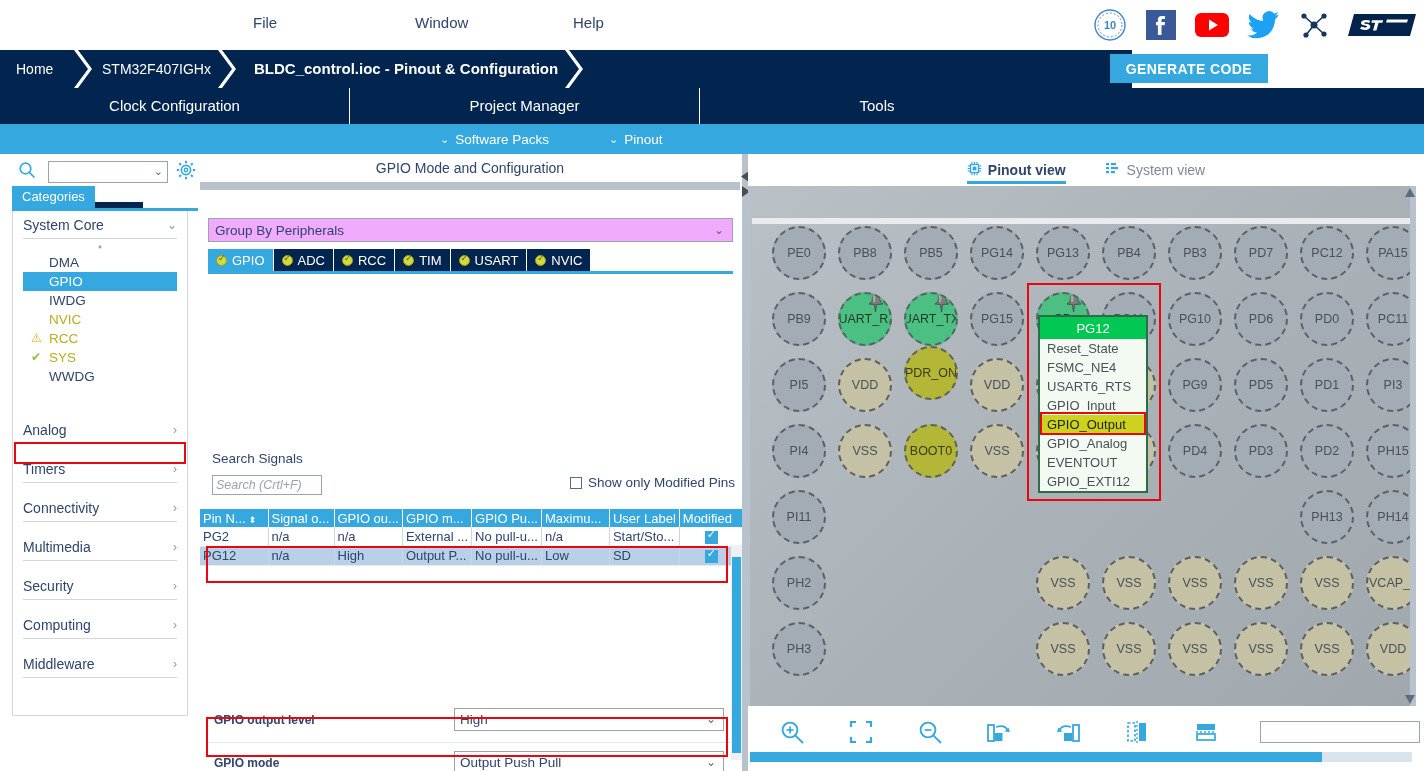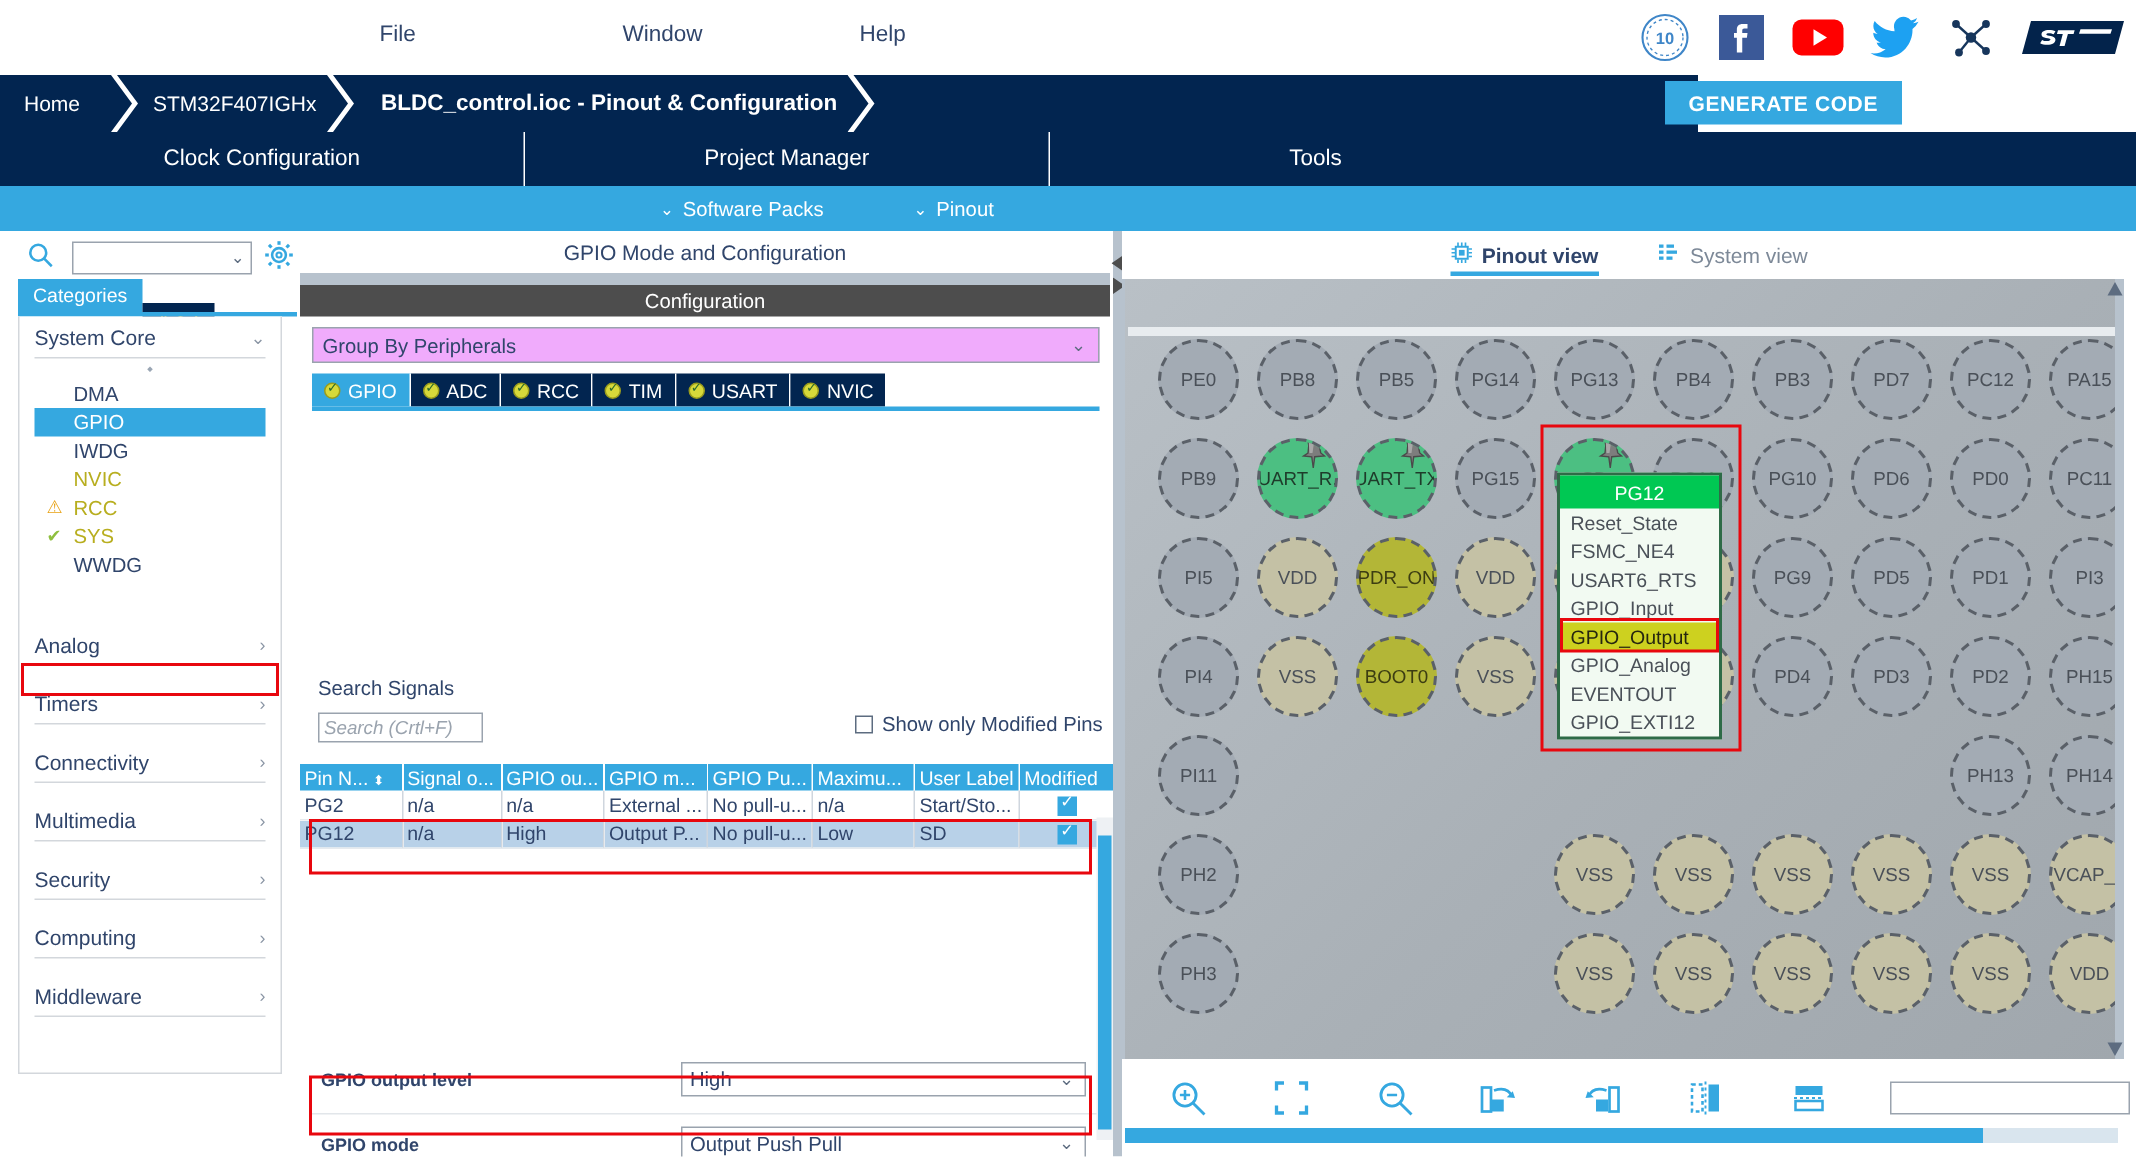--- a/index.html
+++ b/index.html
@@ -405,21 +405,20 @@
         </div>
       </div>
     </div>
 
     <div class="redbox" style="left:14px; top:288px; width:172px; height:22px;"></div>
   </div>
 
   <div class="center">
     <div class="cfg-title">GPIO Mode and Configuration</div>
     <div class="cfg-sep"></div>
-    <div class="cfg-hdr">Configuration</div>
 
     <div class="grp-select">
       <span>Group By Peripherals</span>
       <span class="cd">⌄</span>
     </div>
 
     <div class="periph-tabs">
       <div class="ptab sel">
           <span class="dot"></span>
           <span>GPIO</span>
@@ -647,21 +646,21 @@
           </div>
           <div class="pin gray" style="left: 616px; top: 106px;">
             <span>PC11</span>
           </div>
           <div class="pin gray" style="left: 22px; top: 172px;">
             <span>PI5</span>
           </div>
           <div class="pin tan" style="left: 88px; top: 172px;">
             <span>VDD</span>
           </div>
-          <div class="pin olive" style="left: 154px; top: 172px; align-items: center;">
+          <div class="pin olive" style="left: 154px; top: 160px; align-items: center;">
             <span>PDR_ON</span>
           </div>
           <div class="pin tan" style="left: 220px; top: 172px;">
             <span>VDD</span>
           </div>
           <div class="pin tan" style="left: 286px; top: 172px;">
             <span>VDD</span>
           </div>
           <div class="pin tan" style="left: 352px; top: 172px;">
             <span>VSS</span>

